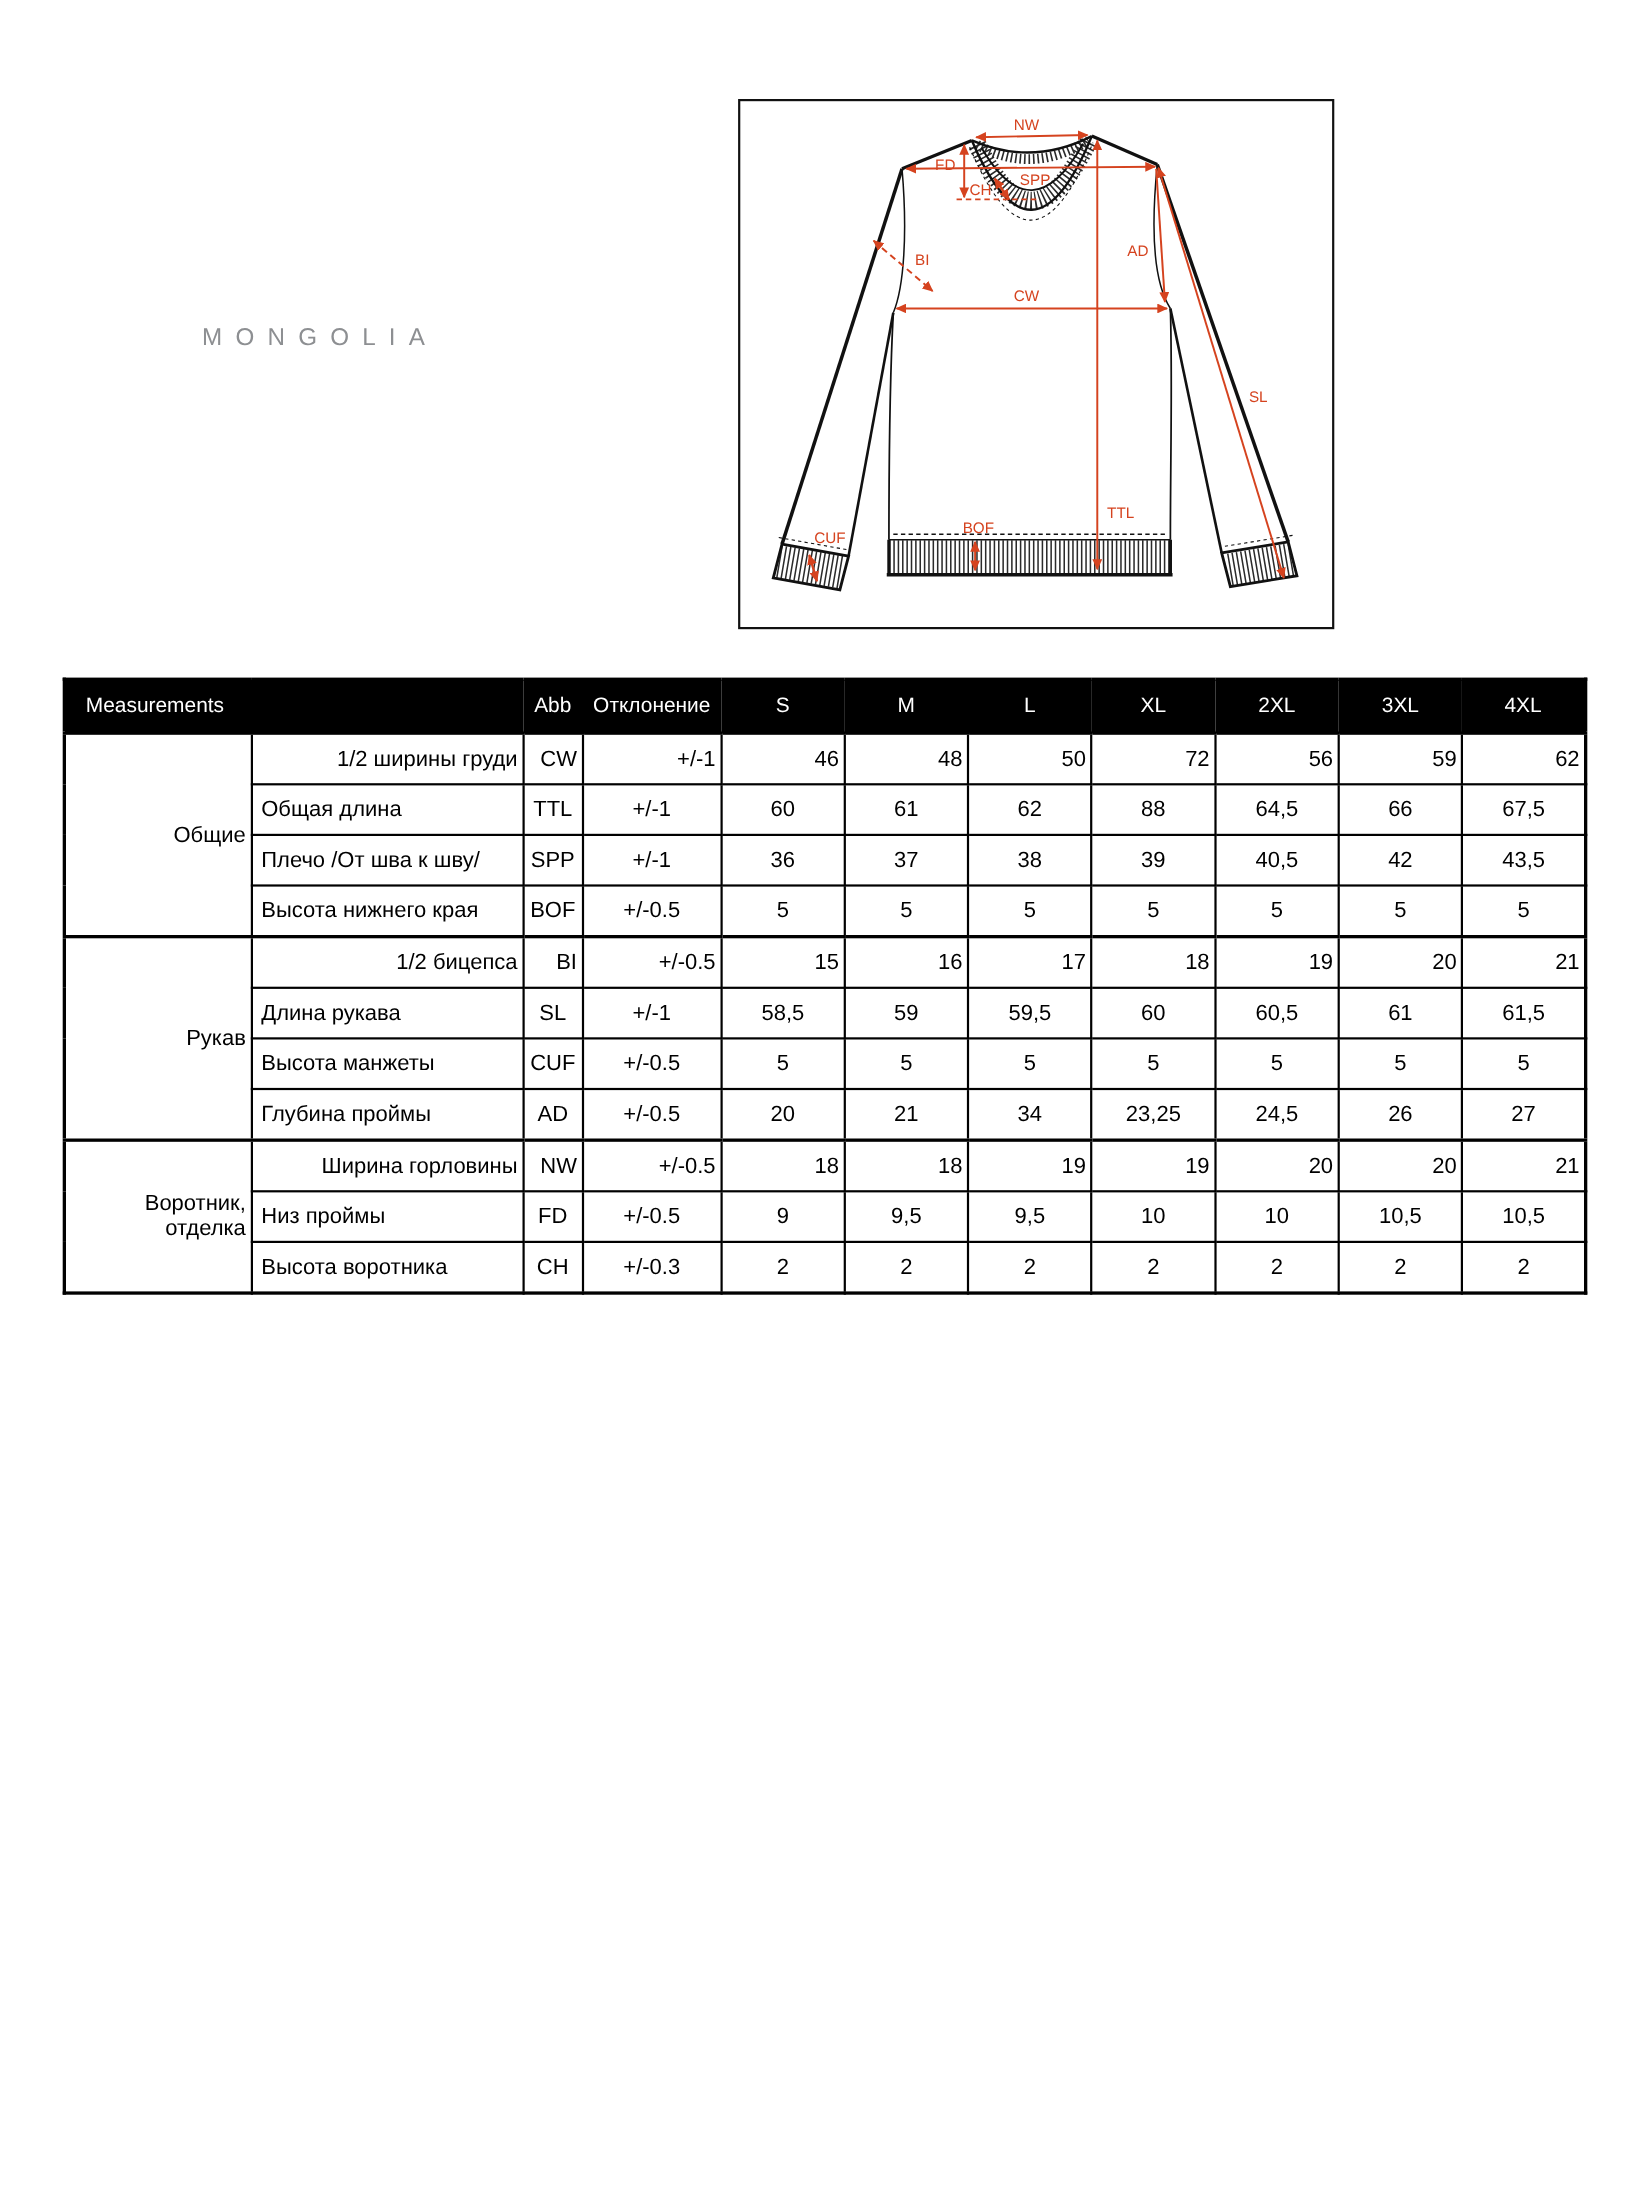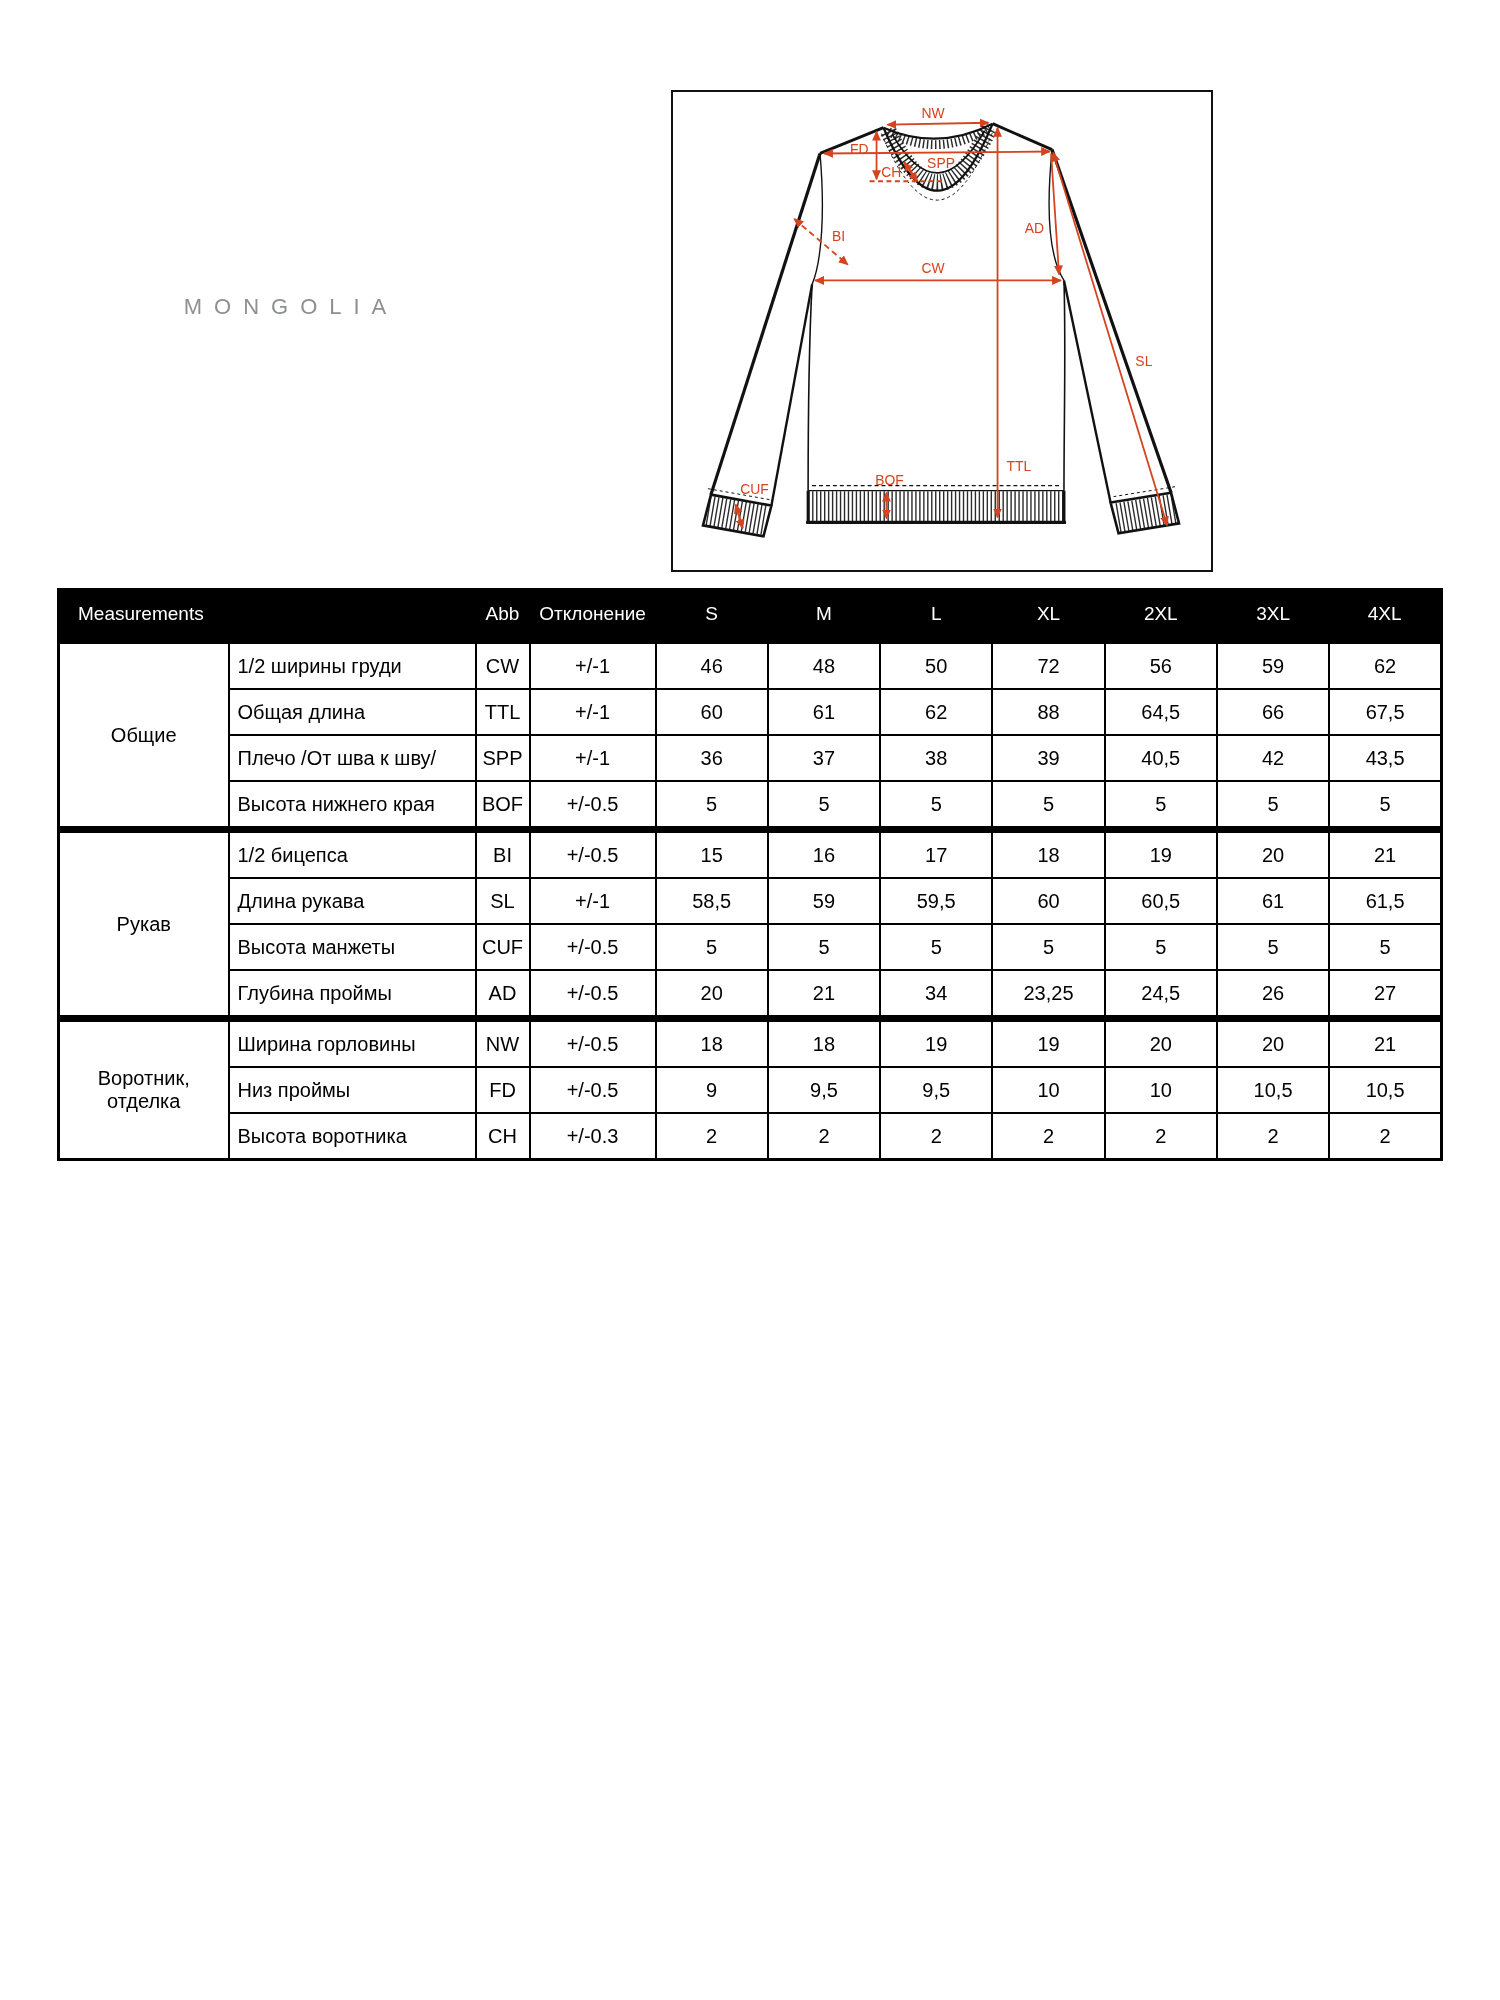--- a/index.html
+++ b/index.html
@@ -11,31 +11,31 @@
   #logo .brand{font-size:93px;font-weight:200;letter-spacing:5px;line-height:1;}
   #logo .country{font-size:22px;font-weight:300;letter-spacing:12px;margin-top:26px;}
 
   
   #diagram-frame{position:absolute;left:671px;top:90px;width:542px;height:482px;
                  box-sizing:border-box;border:2px solid #111;background:#fff;}
   #diagram-frame svg{display:block;}
   .dim-label{font-family:"Liberation Sans",sans-serif;font-size:14px;}
 
   
-  #size-table{position:absolute;left:57px;top:588px;width:1386px;border-collapse:collapse;
+  #size-table{position:absolute;left:57px;top:616px;width:1386px;border-collapse:collapse;
               table-layout:fixed;font-size:20px;}
   #size-table, #size-table td{border:2px solid #000;}
   #size-table{border:3px solid #000;}
   #size-table thead th{border:0;background:#000;color:#fff;font-weight:400;font-size:19px;
                        height:46px;padding:0;}
   #size-table thead th.th-meas{text-align:left;padding-left:18px;}
   #size-table td{height:44px;padding:0 4px;text-align:center;background:#fff;}
   #size-table td.group{text-align:center;line-height:1.15;}
   #size-table td.param{text-align:left;padding-left:8px;}
-  #size-table tr.group-start td{border-top:7px solid #000000;}
+  #size-table tr.group-start td{border-top:3px solid #000000;text-align:right;}
 </style>
 </head>
 <body>
 
 <div id="page">
 
   <div id="logo">
     <div class="country">MONGOLIA</div>
   </div>
 

